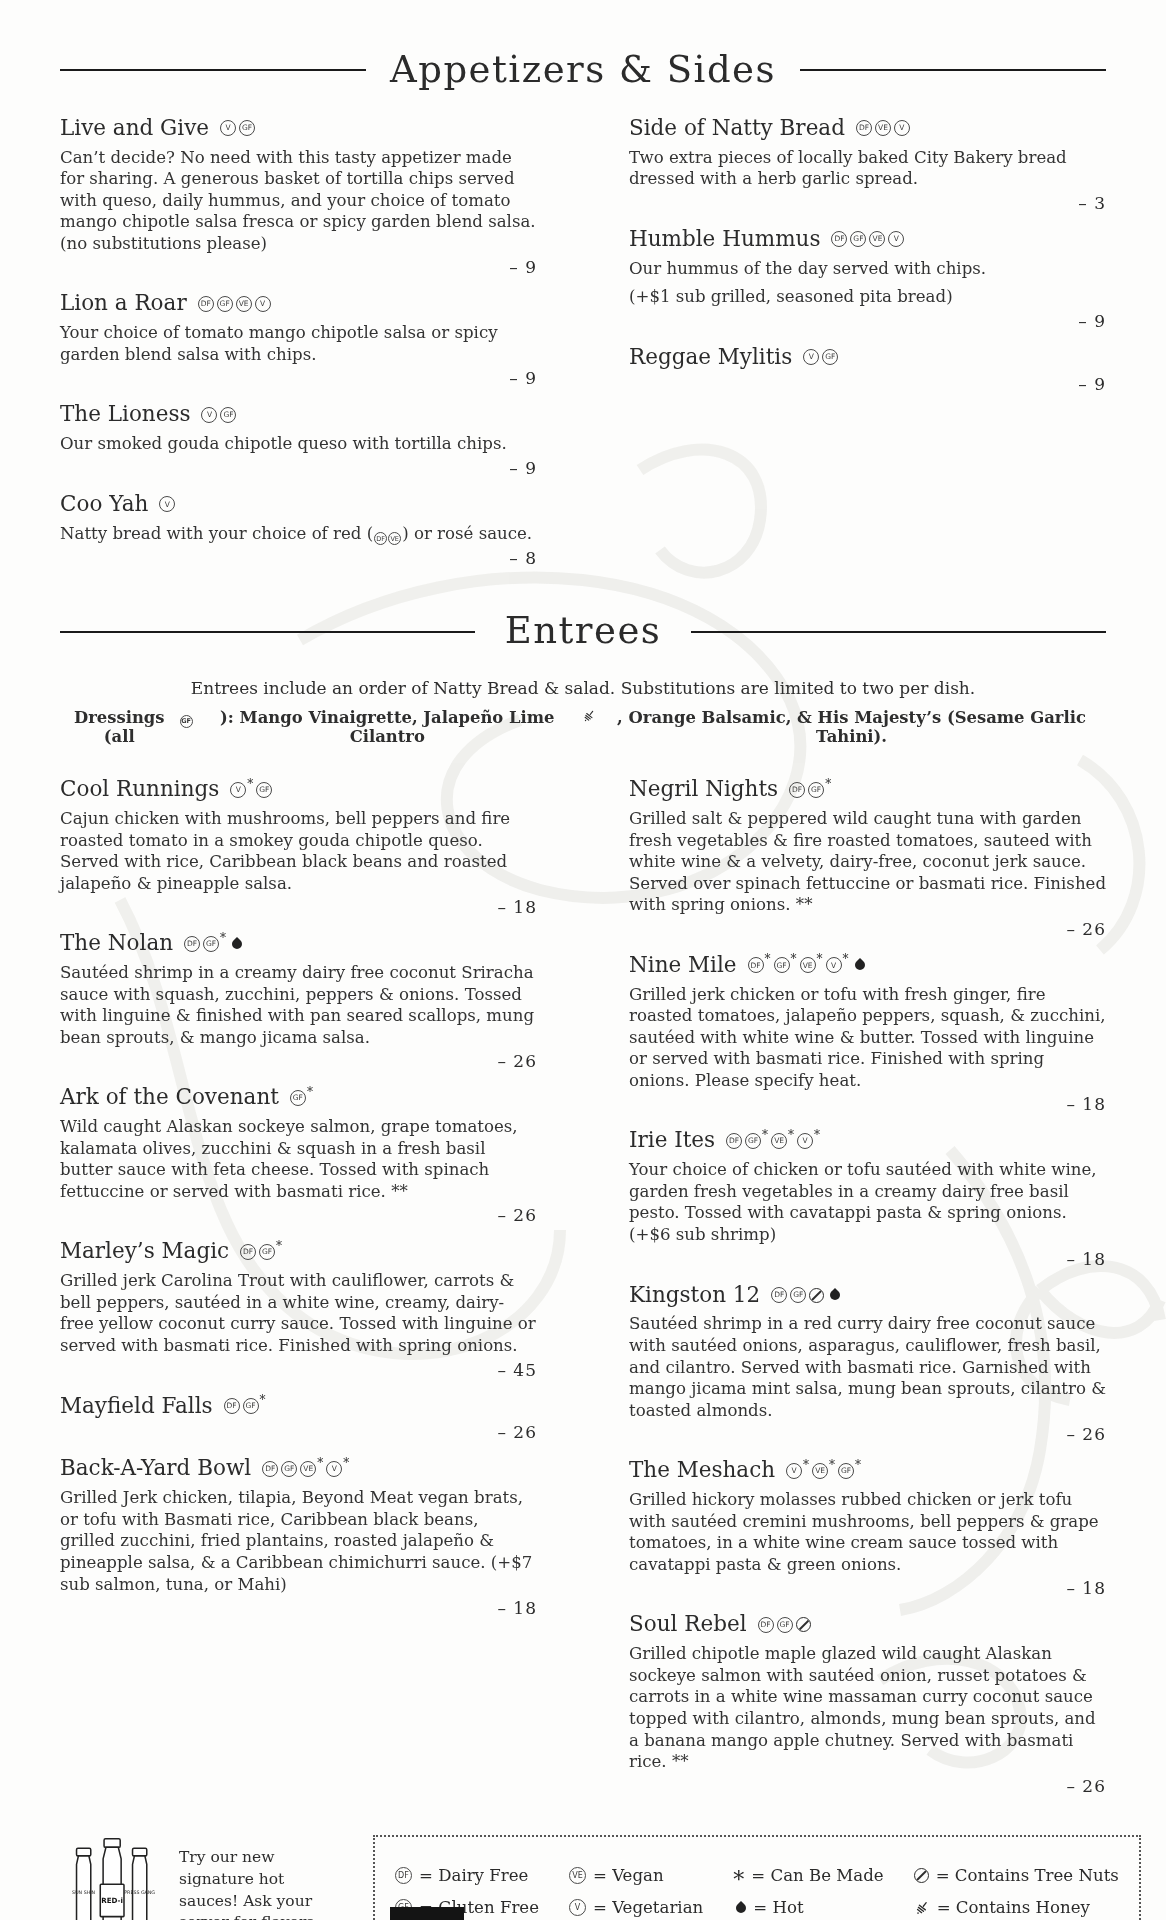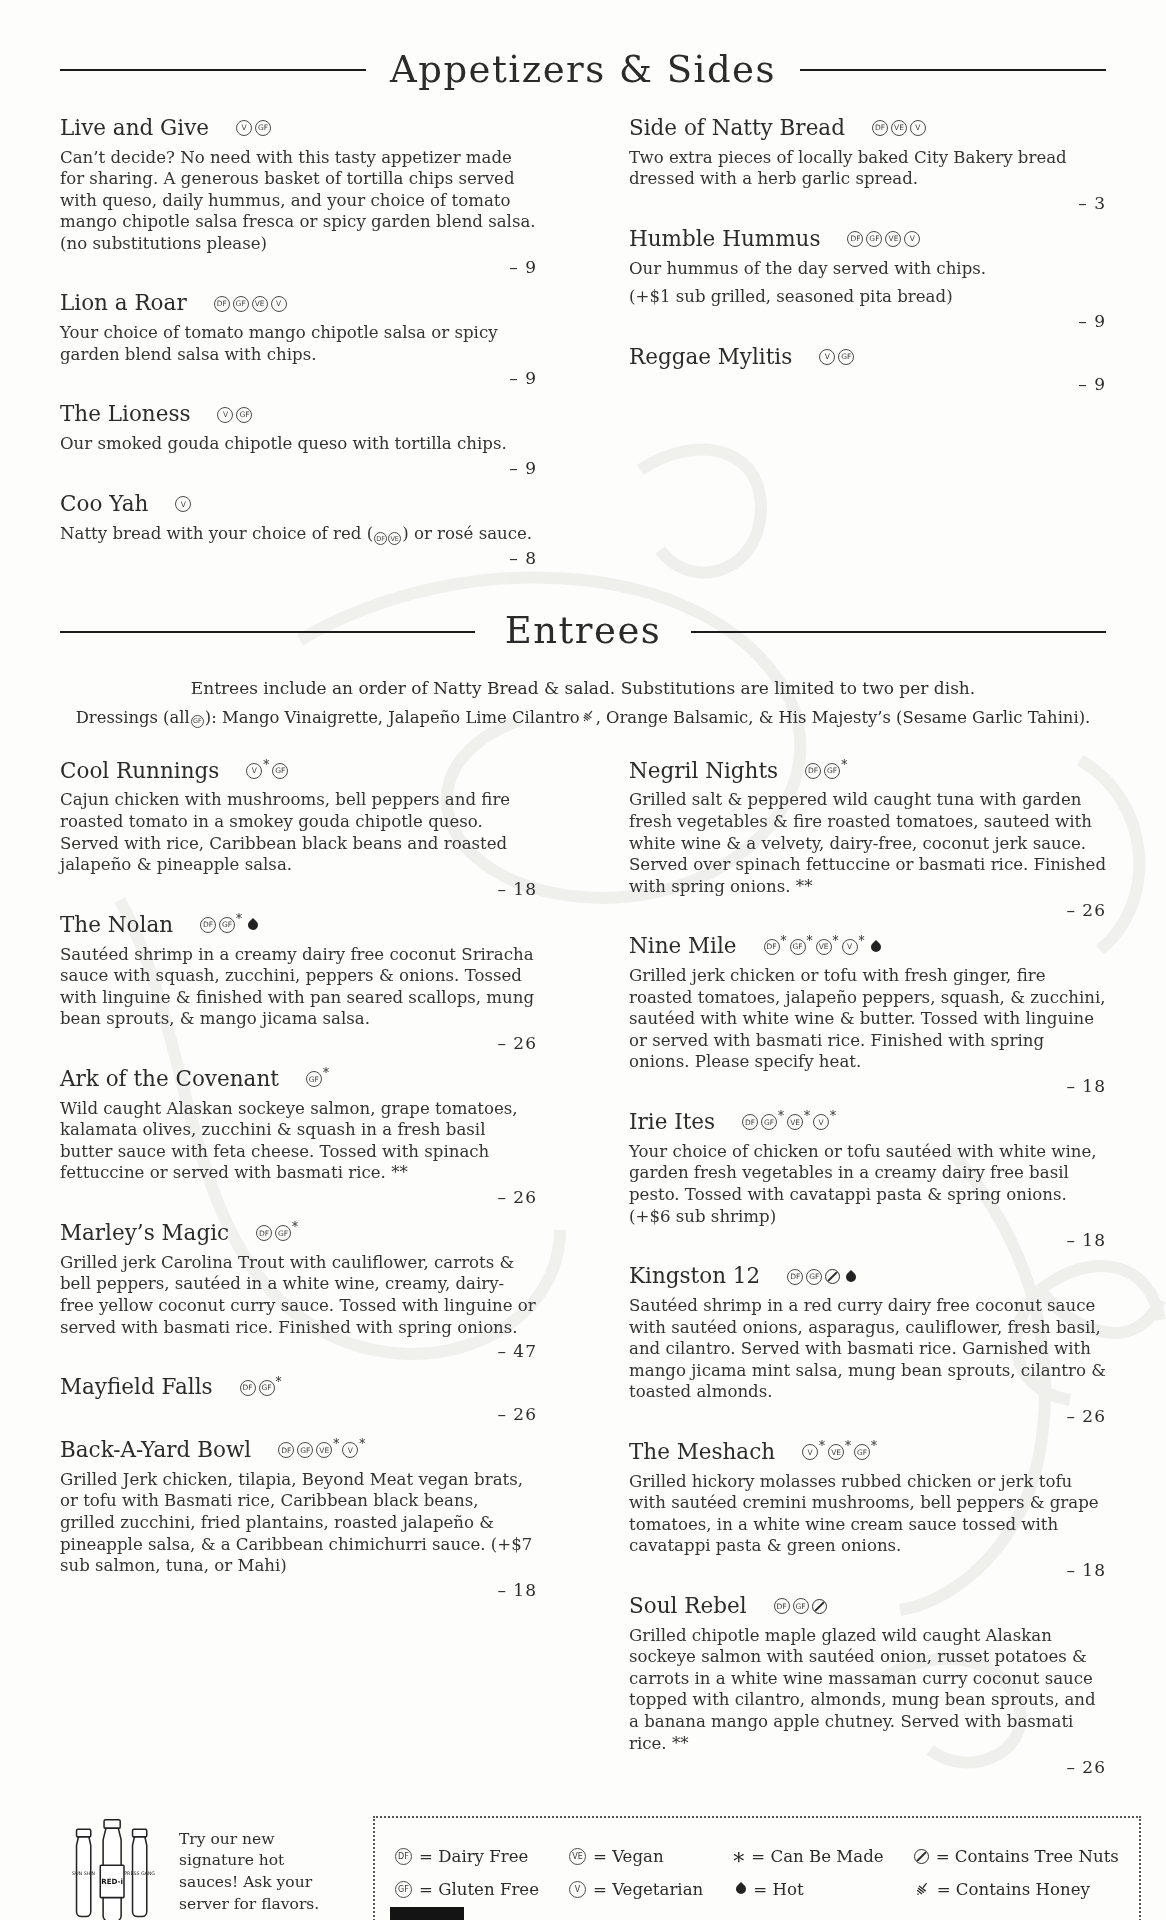--- a/index.html
+++ b/index.html
@@ -17,21 +17,21 @@
   .sec-head .t{
     font-size:37px;line-height:1.1;white-space:nowrap;font-weight:normal;
     letter-spacing:1.5px;margin:0;font-family:"DejaVu Serif",serif;
   }
 
   
   .cols{display:grid;grid-template-columns:1fr 1fr;column-gap:92px;margin-top:24px;}
 
   
   .item{margin-bottom:13px;}
-  .item-name{display:flex;align-items:center;gap:27px;margin:0;font-weight:normal;
+  .item-name{display:flex;align-items:center;gap:11px;margin:0;font-weight:normal;
     font-size:21.5px;line-height:1.25;}
   .item-name .nm{white-space:nowrap;}
   .icons{display:inline-flex;align-items:center;gap:3px;}
   .icons.inline{gap:1px;margin:0 1px;vertical-align:-2px;}
   .desc{margin:5px 0 0 0;font-size:16.6px;line-height:1.3;color:#333;}
   .desc2{margin:7px 0 0 0;font-size:16.6px;line-height:1.3;color:#333;}
   .price{text-align:right;font-size:17px;letter-spacing:1px;margin-top:3px;color:#2b2b2b;}
 
   
   .ic-wrap{display:inline-flex;align-items:flex-start;}
@@ -51,21 +51,21 @@
   .ic-nuts::after{content:'';position:absolute;left:-2px;top:5.2px;width:18px;height:1.5px;
     background:#2e2e2e;transform:rotate(-45deg);}
   .ic-honey{width:16px;height:16px;display:inline-block;flex:0 0 auto;}
   .ic-honey svg{width:16px;height:16px;display:block;}
   .icons.inline .ic-badge{width:13px;height:13px;font-size:6.5px;}
   .icons.inline .ic-honey,.icons.inline .ic-honey svg{width:14px;height:14px;}
 
   
   .intro1{text-align:center;font-size:17px;margin:26px 0 0 0;color:#2e2e2e;}
   .intro2{text-align:center;font-size:16.4px;margin:10px 0 0 0;color:#2e2e2e;
-    display:flex;justify-content:center;align-items:baseline;flex-wrap:nowrap;}
+    display:flex;justify-content:flex-end;align-items:baseline;flex-wrap:nowrap;font-weight:bold;}
   .intro2 .icons{vertical-align:-2px;}
 
   
   .foot{display:flex;align-items:stretch;gap:16px;margin-top:26px;}
   .sauce{display:flex;align-items:center;gap:12px;width:295px;flex:0 0 auto;padding-left:2px;}
   .sauce-text{font-size:15.5px;line-height:1.4;color:#2e2e2e;width:160px;}
   .legend{flex:1;border:2.5px dotted #555;padding:14px 20px;
     display:grid;grid-template-columns:auto auto auto auto;gap:12px 30px;
     align-items:center;align-content:center;font-size:16.6px;}
   .leg-item{display:flex;align-items:center;gap:7px;white-space:nowrap;}
@@ -328,21 +328,21 @@
               <span class="ic-wrap">
                 <span class="ic-badge">DF</span>
               </span>
               <span class="ic-wrap">
                 <span class="ic-badge">GF</span>
                 <span class="ic-sup">*</span>
               </span>
             </span>
           </h3>
         <p class="desc">Grilled jerk Carolina Trout with cauliflower, carrots &amp; bell peppers, sautéed in a white wine, creamy, dairy-free yellow coconut curry sauce. Tossed with linguine or served with basmati rice. Finished with spring onions.</p>
-        <div class="price">– 47</div>
+        <div class="price">– 45</div>
       </article>
 
       <article class="item">
         <h3 class="item-name">
             <span class="nm">Mayfield Falls</span>
             <span class="icons">
               <span class="ic-wrap">
                 <span class="ic-badge">DF</span>
               </span>
               <span class="ic-wrap">

